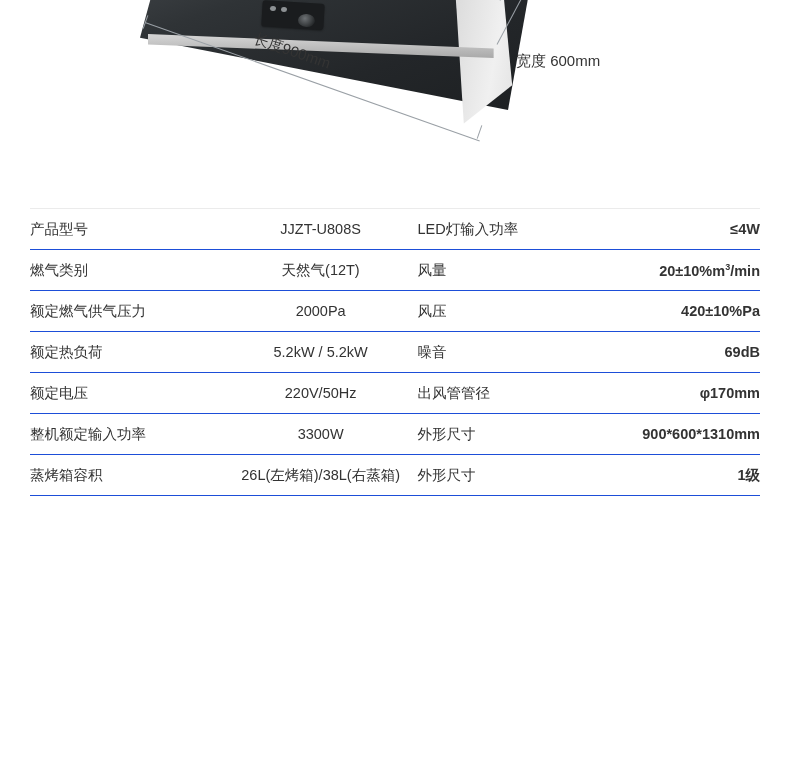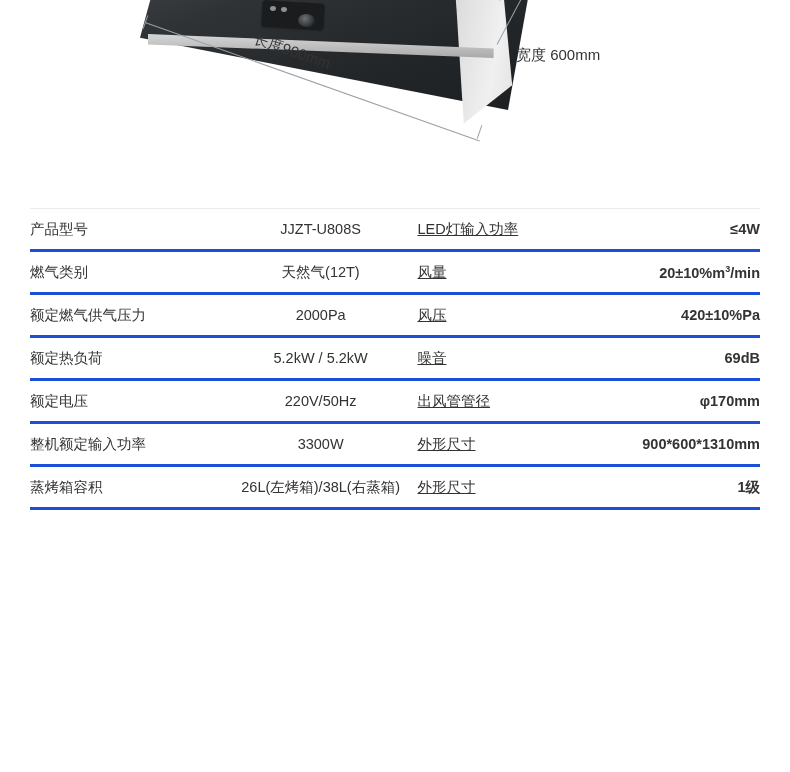--- a/index.html
+++ b/index.html
@@ -106,47 +106,47 @@
     color: #333;
     white-space: nowrap;
   }
   .dim-label.len {
     left: 252px;
     top: 42px;
     transform: rotate(19deg);
   }
   .dim-label.wid {
     left: 516px;
-    top: 46px;
+    top: 52px;
   }
 
   
   .spec-wrap {
     position: absolute;
     left: 30px;
     top: 208px;
     width: 730px;
   }
   .spec-table {
     width: 730px;
     border-collapse: collapse;
     table-layout: fixed;
   }
   .spec-table td {
     height: 40px;
     font-size: 14.5px;
     color: #333;
-    border-bottom: 3px solid #1d4ed8;
+    border-bottom: 1px solid #1d4ed8;
     vertical-align: middle;
     padding: 0;
   }
   .spec-table tr:first-child td { border-top: 1px solid #ebebeb; }
   .c-label-l { width: 185px; padding-left: 33px; text-align: left; }
   .c-value-l { width: 185px; padding-right: 18px; text-align: center; }
-  .c-label-r { width: 170px; padding-left: 30px; text-align: left; text-decoration: underline; }
+  .c-label-r { width: 170px; padding-left: 30px; text-align: left; }
   .c-value-r { width: 157px; padding-right: 28px; text-align: right; font-weight: bold; }
   sup { font-size: 9px; vertical-align: super; }
 </style>
 </head>
 <body>
 
 <div class="product-figure">
   <div class="hood-body"></div>
 
   <div class="hood-side"></div>

